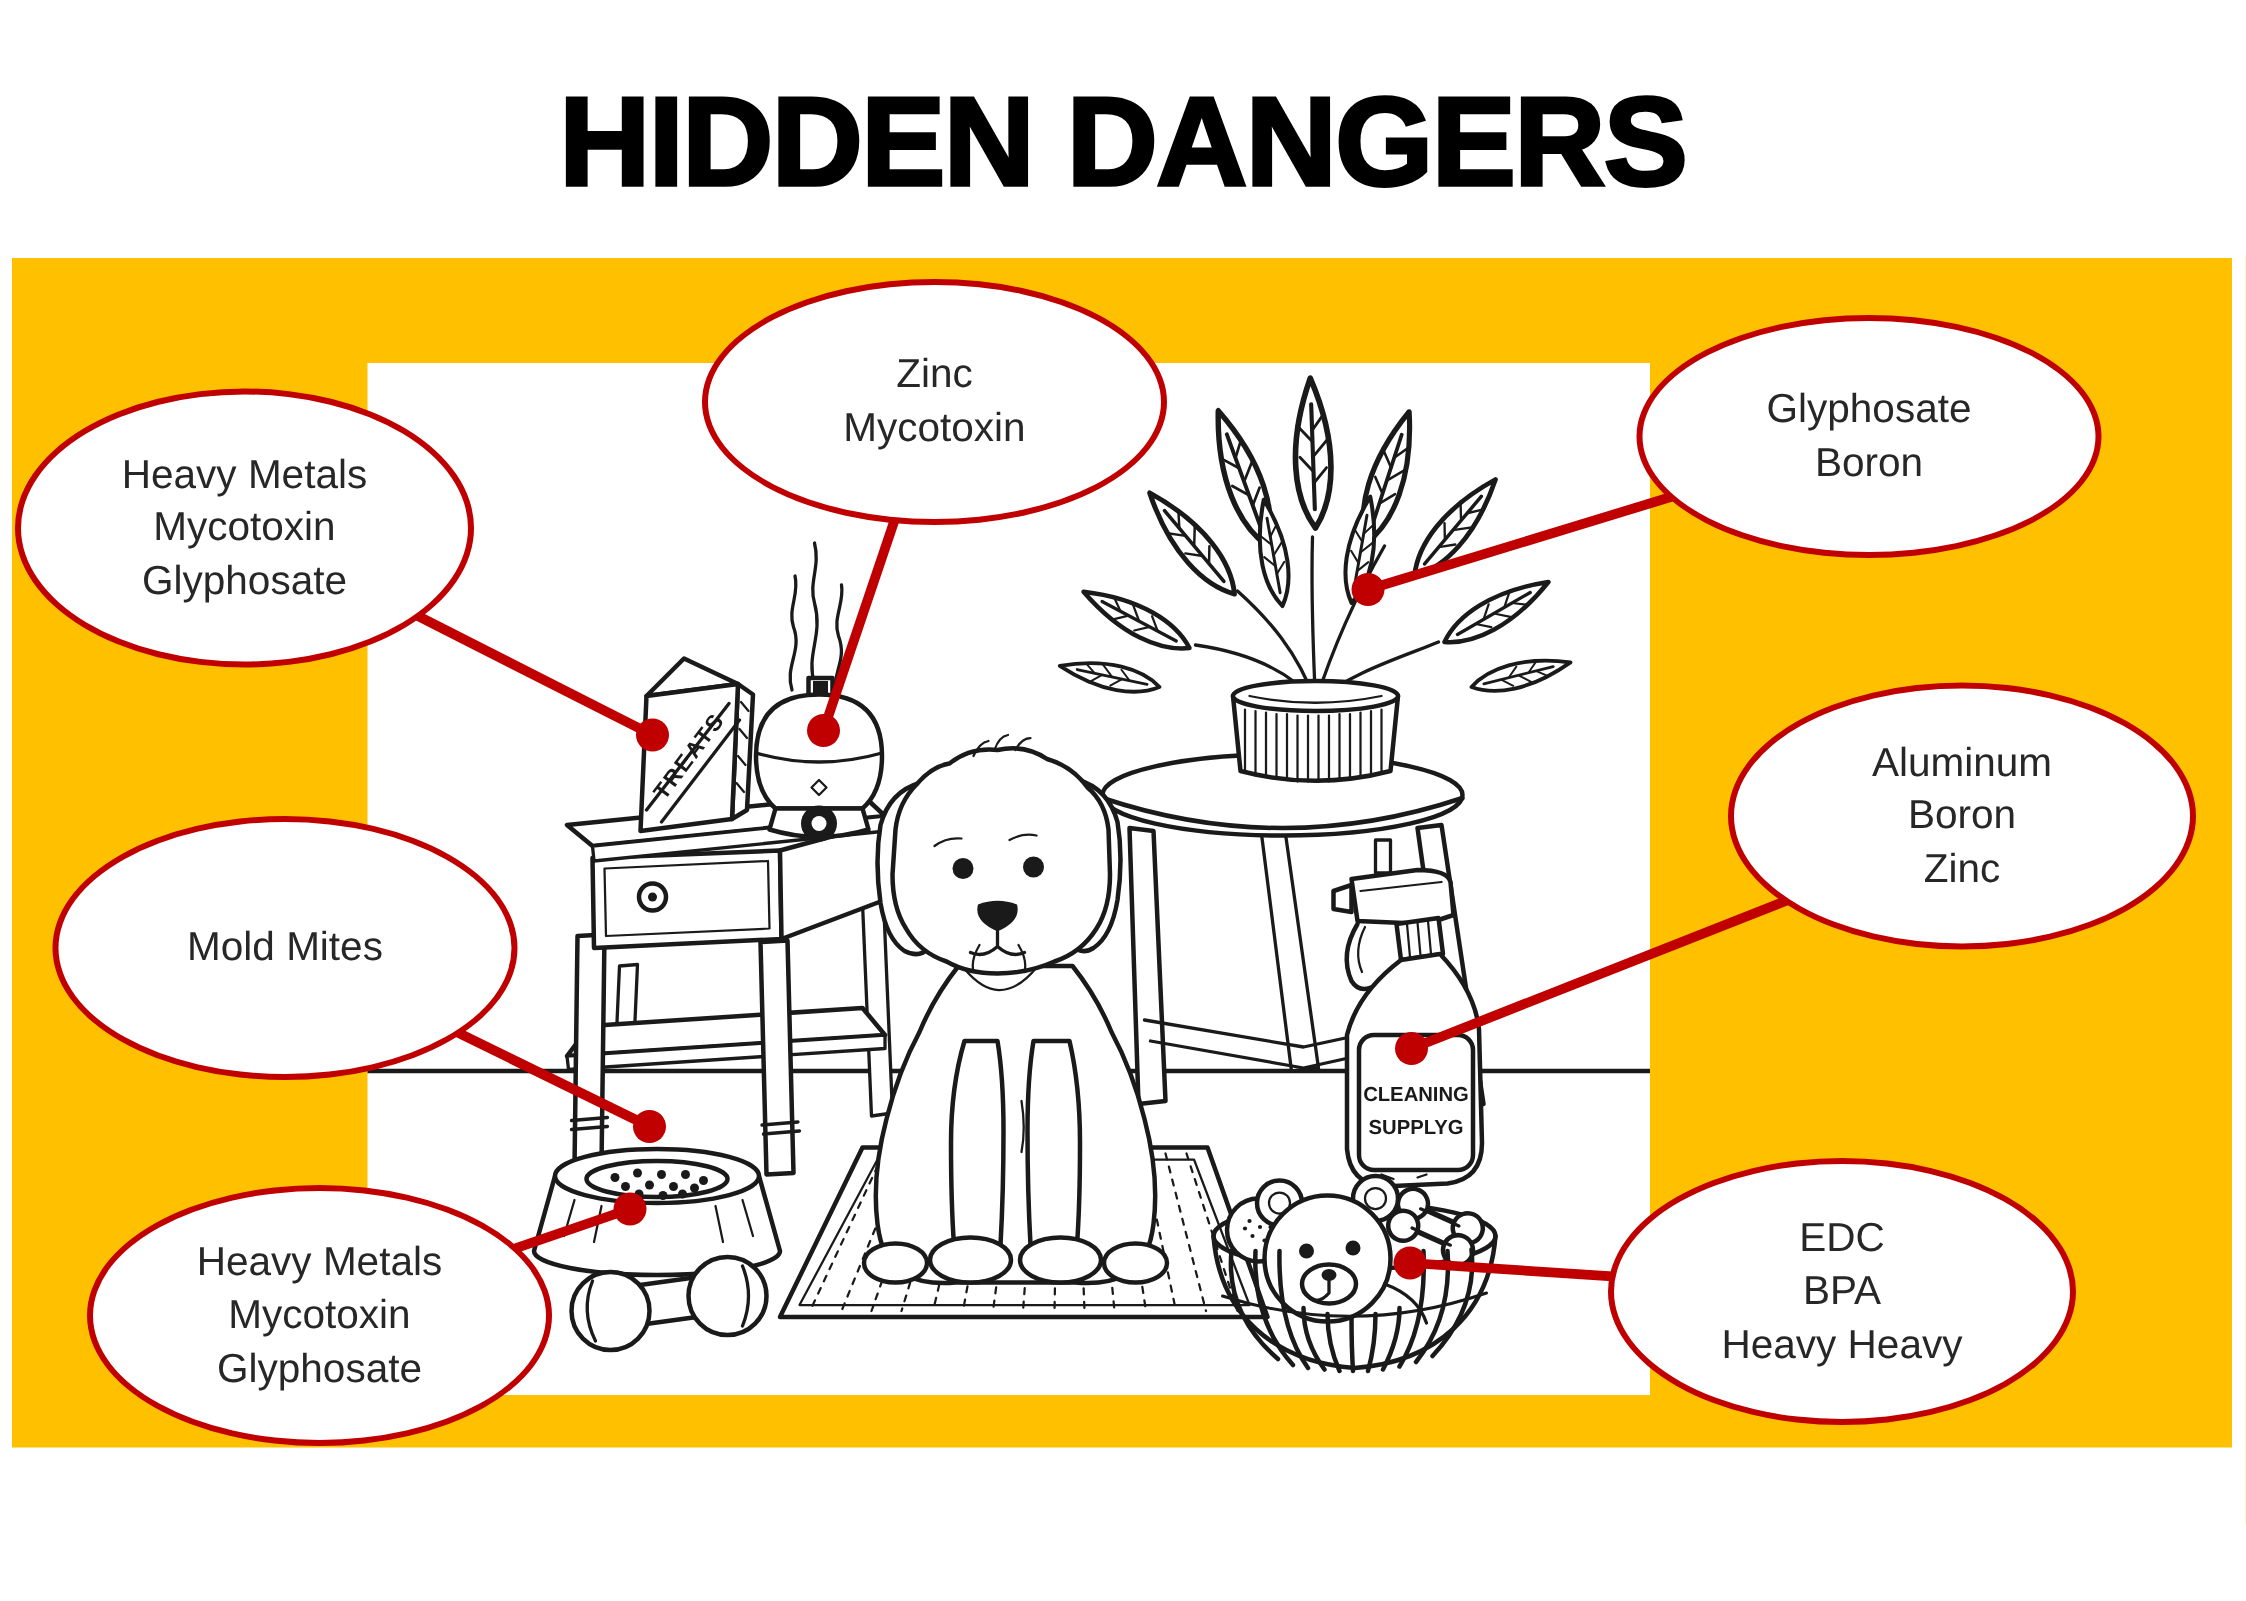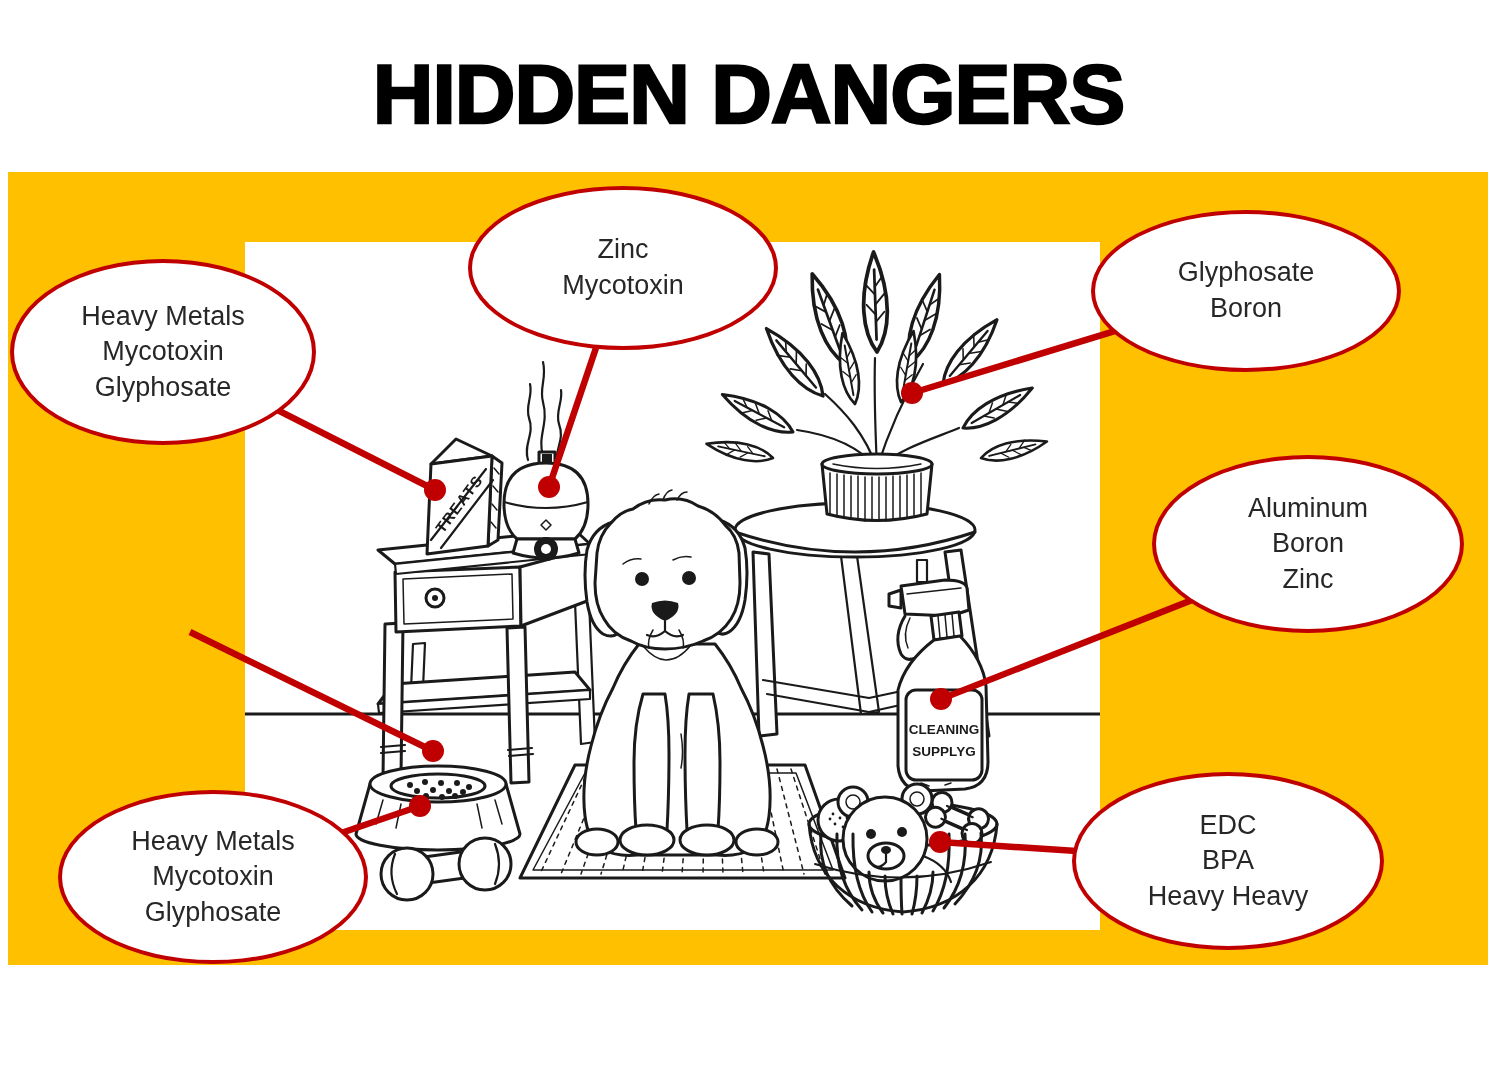--- a/index.html
+++ b/index.html
@@ -271,20 +271,21 @@
     </g>
   </svg>
 
   <div class="callout" style="left:10px;top:259px;width:306px;height:186px;">Heavy Metals
 Mycotoxin
 Glyphosate</div>
   <div class="callout" style="left:468px;top:186px;width:310px;height:164px;">Zinc
 Mycotoxin</div>
   <div class="callout" style="left:1091px;top:210px;width:310px;height:162px;">Glyphosate
 Boron</div>
+  <div class="callout" style="left:35px;top:544px;width:310px;height:176px;">Mold Mites</div>
   <div class="callout" style="left:1152px;top:455px;width:312px;height:178px;">Aluminum
 Boron
 Zinc</div>
   <div class="callout" style="left:58px;top:790px;width:310px;height:174px;">Heavy Metals
 Mycotoxin
 Glyphosate</div>
   <div class="callout" style="left:1072px;top:772px;width:312px;height:178px;">EDC
 BPA
 Heavy Heavy</div>
 </div>

